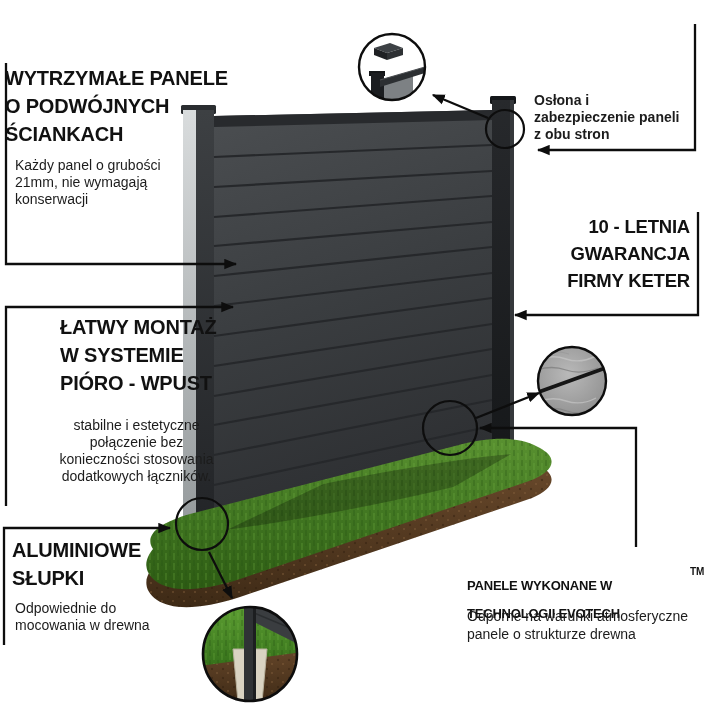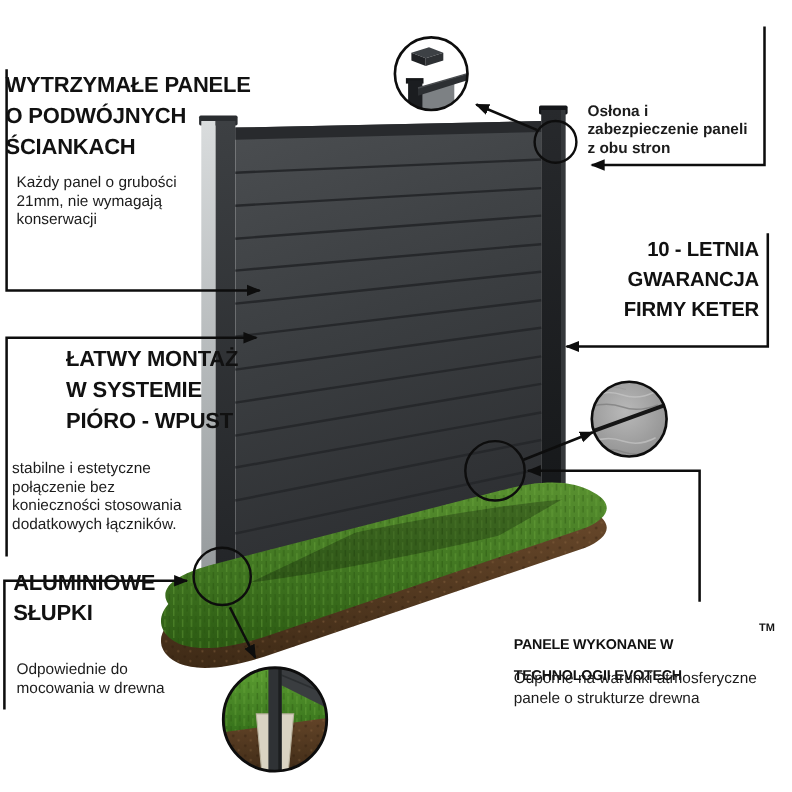--- a/index.html
+++ b/index.html
@@ -12,22 +12,22 @@
   .bd{font-size:14px;line-height:17px;color:#1c1c1c;}
   .ra{text-align:right;}
   .tm{position:absolute;z-index:2;font-size:10px;font-weight:700;letter-spacing:0;}
   
   .b1h{left:5px;top:64px;width:240px;}
   .b1b{left:15px;top:157px;width:220px;}
   .b2h{right:29px;top:30px;width:260px;}
   .b2b{left:534px;top:92px;width:170px;font-weight:bold;}
   .b3h{right:30px;top:213px;width:220px;}
   .b4h{left:12px;top:313px;width:230px;margin-left:48px;}
-  .b4b{left:11px;top:417px;width:225px;}
-  .b5h{left:12px;top:516px;width:220px;}
+  .b4b{left:24px;top:417px;width:225px;text-align:center;}
+  .b5h{left:12px;top:536px;width:220px;}
   .b5b{left:15px;top:600px;width:210px;}
   .b6h{left:467px;top:572px;width:240px;font-size:13px;line-height:28px;}
   .b6tm{left:690px;top:566px;}
   .b6b{left:467px;top:608px;width:250px;line-height:17.5px;}
 </style>
 </head>
 <body>
 
 <div class="stage">
 

